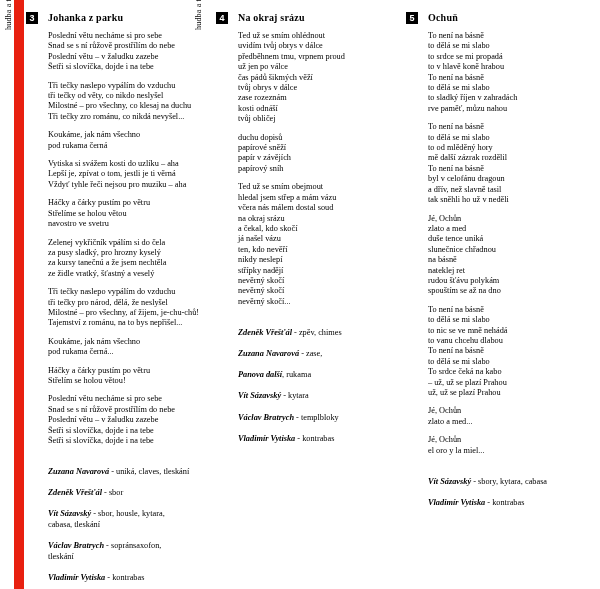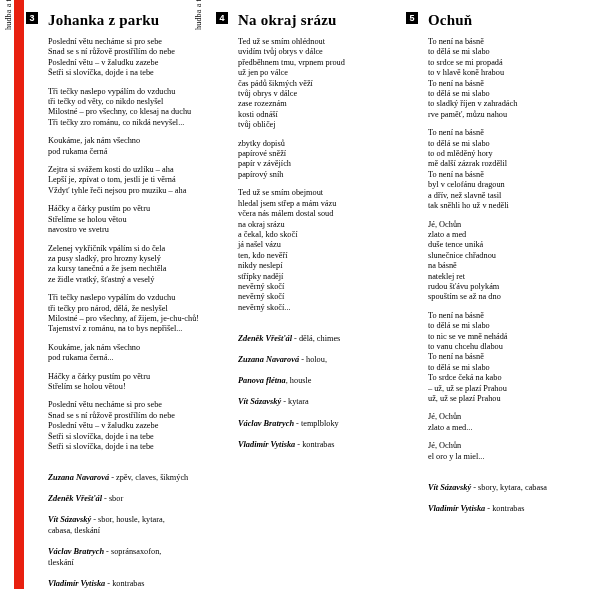--- a/index.html
+++ b/index.html
@@ -95,21 +95,21 @@
     text-align: left;
   }
 
   .body {
     flex: 1;
     padding-left: 6px;
   }
   .song-title {
     font-family: "Liberation Serif", serif;
     font-weight: bold;
-    font-size: 15px;
+    font-size: 10px;
     margin: 0 0 5px 0;
     letter-spacing: 0.2px;
   }
   .stanza {
     font-size: 8.3px;
     line-height: 10.4px;
     margin: 8px 0 8px 0;
     white-space: pre-line;
   }
   .credits {
@@ -146,21 +146,21 @@
         <p class="stanza">Poslední větu necháme si pro sebe
 Snad se s ní růžově prostřílím do nebe
 Poslední větu – v žaludku zazebe
 Šetři si slovíčka, dojde i na tebe</p>
         <p class="stanza">Tři tečky naslepo vypálím do vzduchu
 tři tečky od věty, co nikdo neslyšel
 Milostné – pro všechny, co klesaj na duchu
 Tři tečky zro románu, co nikdá nevyšel...</p>
         <p class="stanza">Koukáme, jak nám všechno
                   pod rukama černá</p>
-        <p class="stanza">Zejtra si svážem kosti do uzlíku – aha
+        <p class="stanza">Vytiska si svážem kosti do uzlíku – aha
 Lepší je, zpívat o tom, jestli je ti věrná
 Vždyť tyhle řeči nejsou pro muziku – aha</p>
         <p class="stanza">Háčky a čárky pustím po větru
 Střelíme se holou větou
 navostro ve svetru</p>
         <p class="stanza">Zelenej vykřičník vpálím si do čela
 za pusy sladký, pro hrozny kyselý
 za kursy tanečnú a že jsem nechtěla
 ze židle vratký, šťastný a veselý</p>
         <p class="stanza">Tři tečky naslepo vypálím do vzduchu
@@ -170,21 +170,21 @@
         <p class="stanza">Koukáme, jak nám všechno
                   pod rukama černá...</p>
         <p class="stanza">Háčky a čárky pustím po větru
 Střelím se holou větou!</p>
         <p class="stanza">Poslední větu necháme si pro sebe
 Snad se s ní růžově prostřílím do nebe
 Poslední větu – v žaludku zazebe
 Šetři si slovíčka, dojde i na tebe
 Šetři si slovíčka, dojde i na tebe</p>
         <div class="credits">
-          <div class="line"><span class="name">Zuzana Navarová</span><span class="role"> - zpěv, claves, šikmých</span></div>
+          <div class="line"><span class="name">Zuzana Navarová</span><span class="role"> - uniká, claves, tleskání</span></div>
           <div class="line"><span class="name">Zdeněk Vřešťál</span><span class="role"> - sbor</span></div>
           <div class="line"><span class="name">Vít Sázavský</span><span class="role"> - sbor, housle, kytara,
 cabasa, tleskání</span></div>
           <div class="line"><span class="name">Václav Bratrych</span><span class="role"> - sopránsaxofon,
 tleskání</span></div>
           <div class="line"><span class="name">Vladimír Vytiska</span><span class="role"> - kontrabas</span></div>
         </div>
       </div>
     </div>
 
@@ -199,40 +199,40 @@
         <div class="song-title">Na okraj srázu</div>
         <p class="stanza">Ted už se smím ohlédnout
 uvidím tvůj obrys v dálce
 předběhnem tmu, vrpnem proud
 už jen po válce
 čas pádů šikmých věží
 tvůj obrys v dálce
 zase rozeznám
 kosti odnáší
 tvůj obličej</p>
-        <p class="stanza">zbytky dopisů
+        <p class="stanza">duchu dopisů
 papírové sněží
 papír v závějích
 papírový sníh</p>
         <p class="stanza">Ted už se smím obejmout
 hledal jsem střep a mám vázu
 včera nás málem dostal soud
 na okraj srázu
 a čekal, kdo skočí
 já našel vázu
 ten, kdo nevěří
 nikdy neslepí
 střípky nadějí
 nevěrný skočí
 nevěrný skočí
 nevěrný skočí...</p>
         <div class="credits">
-          <div class="line"><span class="name">Zdeněk Vřešťál</span><span class="role"> - dělá, chimes</span></div>
-          <div class="line"><span class="name">Zuzana Navarová</span><span class="role"> - holou,</span></div>
-          <div class="line"><span class="name">Panova flétna</span><span class="role">, housle</span></div>
+          <div class="line"><span class="name">Zdeněk Vřešťál</span><span class="role"> - zpěv, chimes</span></div>
+          <div class="line"><span class="name">Zuzana Navarová</span><span class="role"> - zase,</span></div>
+          <div class="line"><span class="name">Panova další</span><span class="role">, rukama</span></div>
           <div class="line"><span class="name">Vít Sázavský</span><span class="role"> - kytara</span></div>
           <div class="line"><span class="name">Václav Bratrych</span><span class="role"> - templbloky</span></div>
           <div class="line"><span class="name">Vladimír Vytiska</span><span class="role"> - kontrabas</span></div>
         </div>
       </div>
     </div>
 
     <div class="column col3">
       <div class="spine">
         <div class="num-box">5</div>

